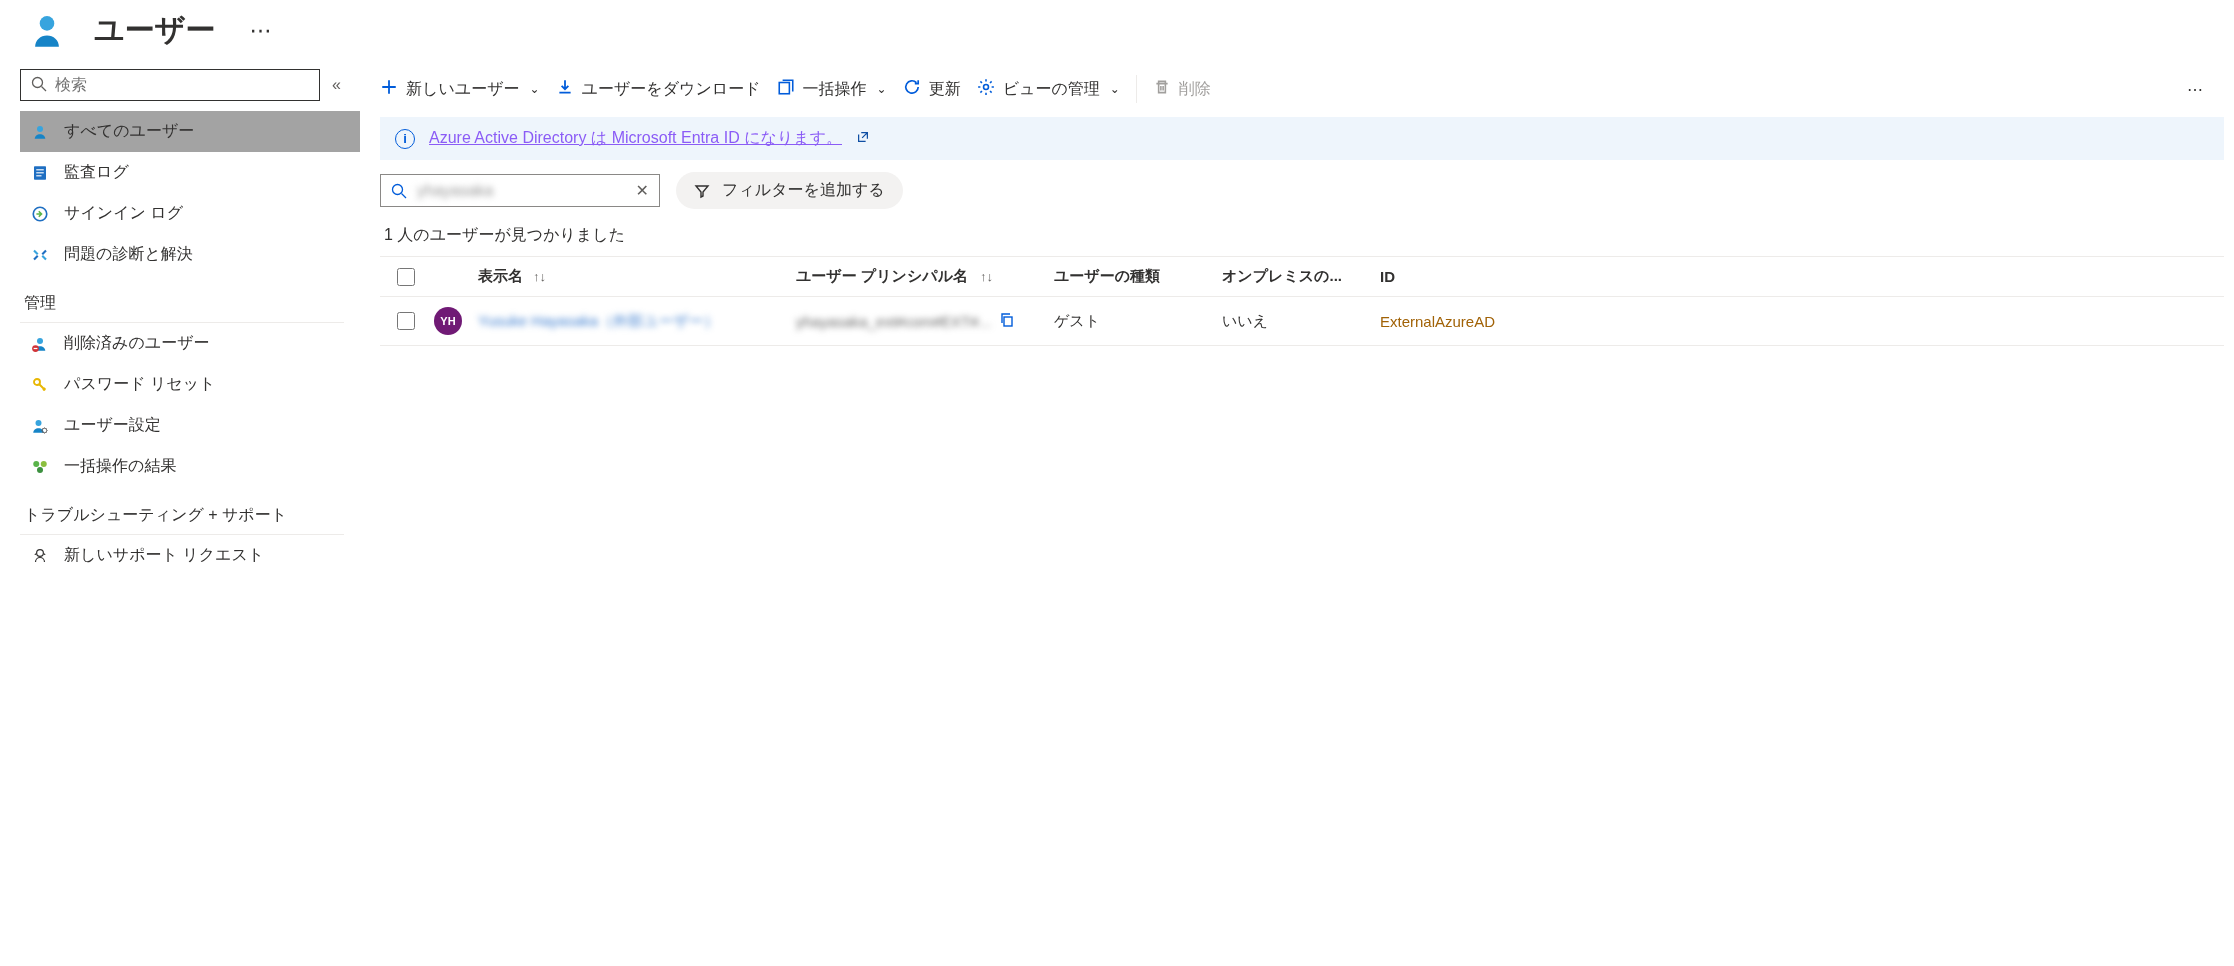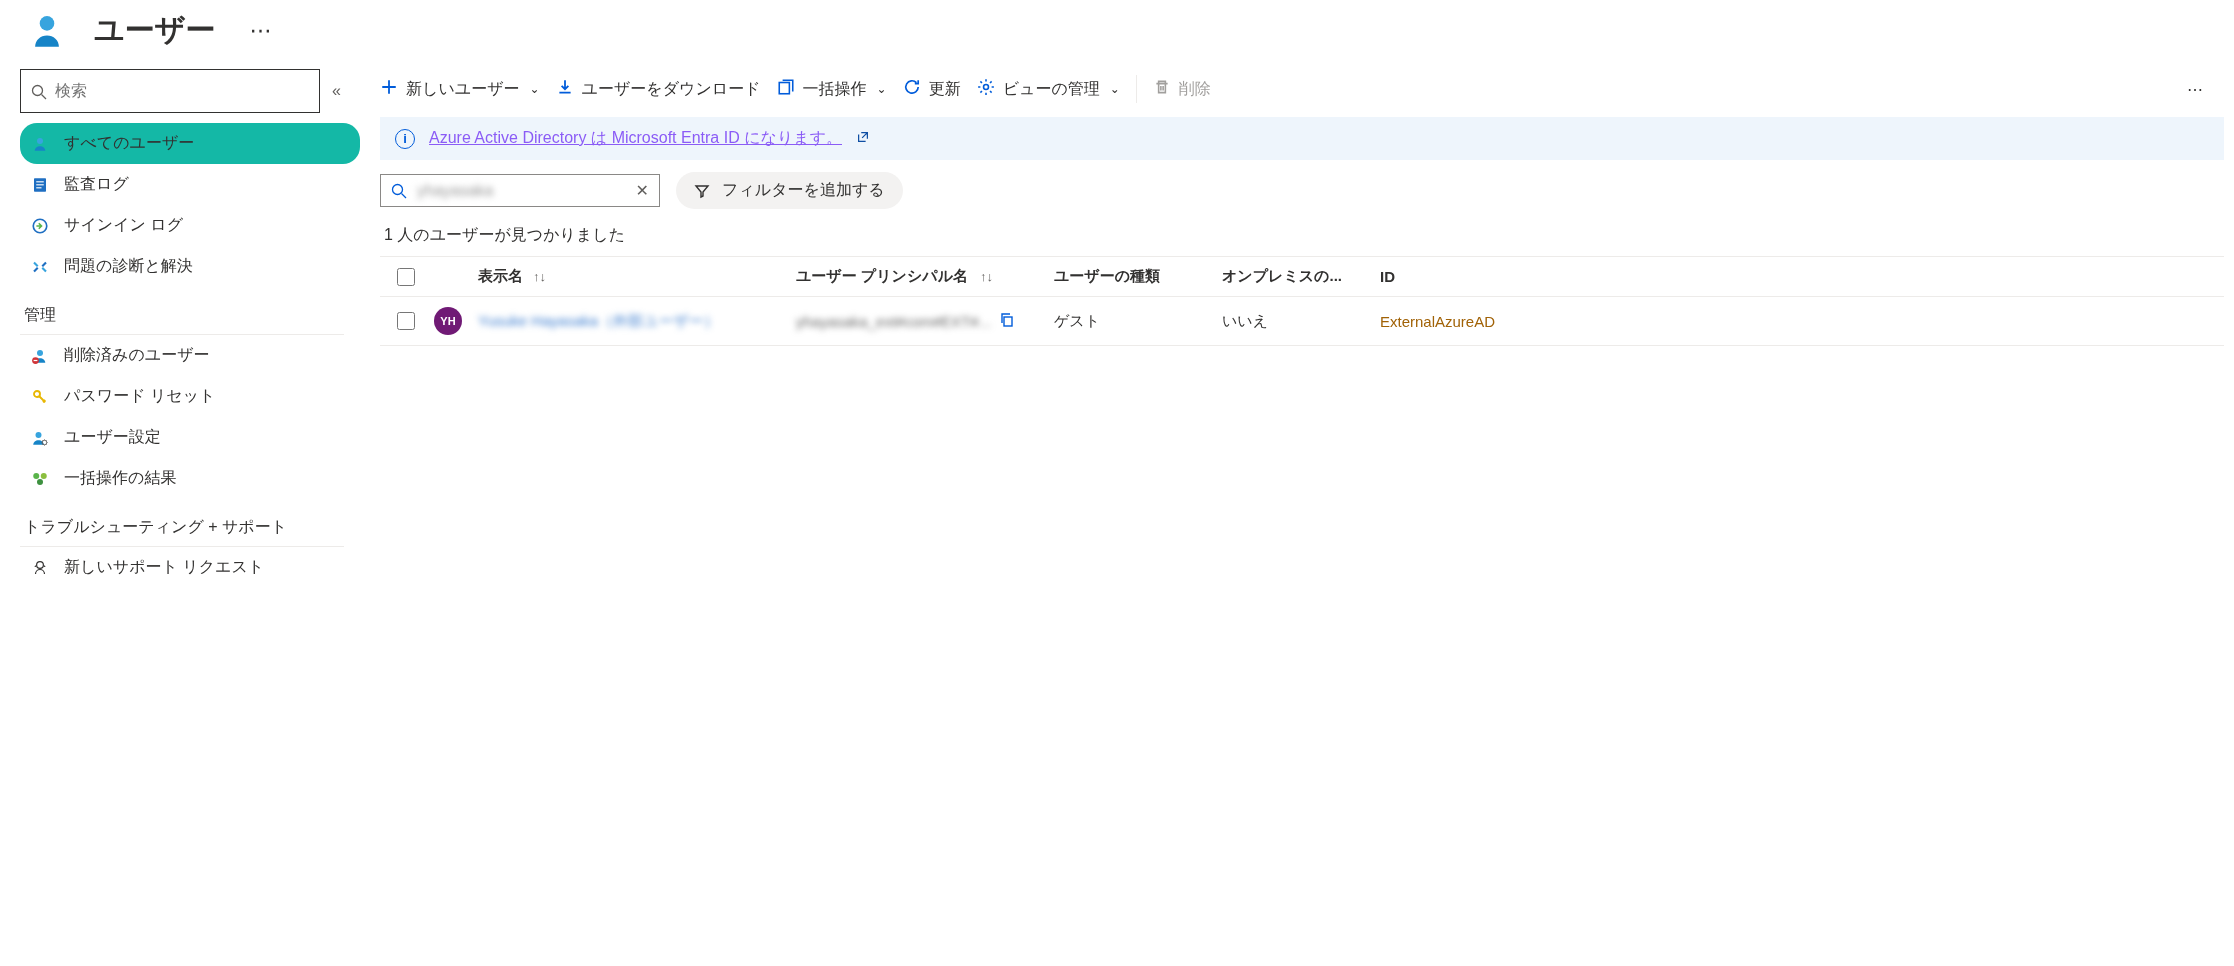--- a/index.html
+++ b/index.html
@@ -45,24 +45,24 @@
       padding: 0 0 0 20px;
     }
     .side-search-row {
       display: flex;
       align-items: center;
       gap: 8px;
       margin-bottom: 10px;
     }
     .side-search {
       display: flex;
-      align-items: flex-end;
+      align-items: flex-start;
       gap: 8px;
       border: 1px solid #323130;
-      padding: 12px 10px;
+      padding: 6px 10px;
       width: 300px;
     }
     .side-search input {
       border: none;
       outline: none;
       font-size: 16px;
       width: 100%;
       color: #605e5c;
     }
     .collapse-btn {
@@ -74,22 +74,21 @@
     .nav-item {
       display: flex;
       align-items: center;
       gap: 14px;
       padding: 10px 10px;
       cursor: pointer;
       font-size: 16px;
       color: #323130;
     }
     .nav-item.selected {
-      background: #14b8a6;
-      border-radius: 17px;
+      background: #a3a3a3;
     }
     .nav-item .icon {
       width: 20px;
       height: 20px;
       display: flex;
       align-items: center;
       justify-content: center;
     }
     .nav-section {
       font-size: 16px;

